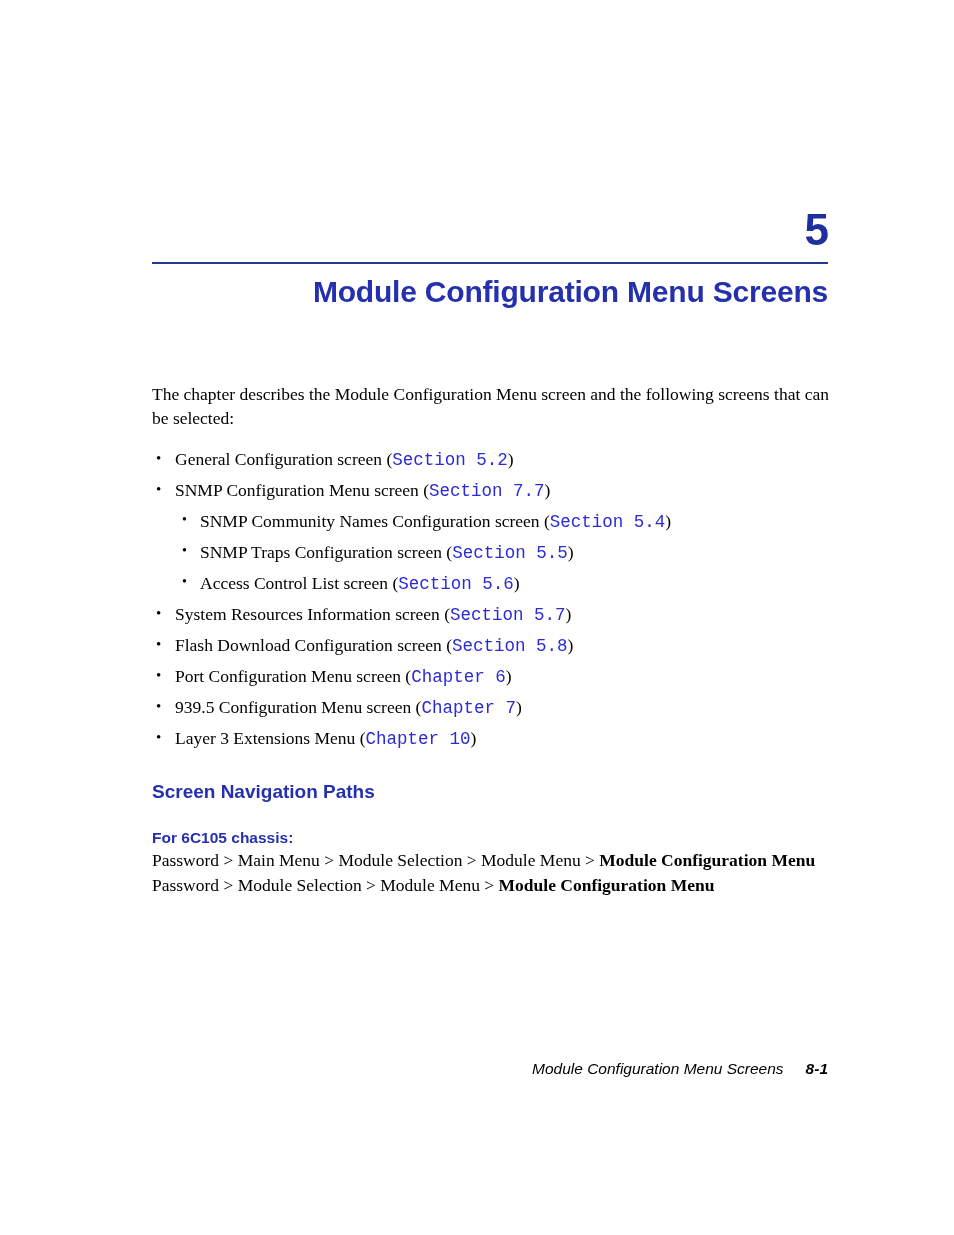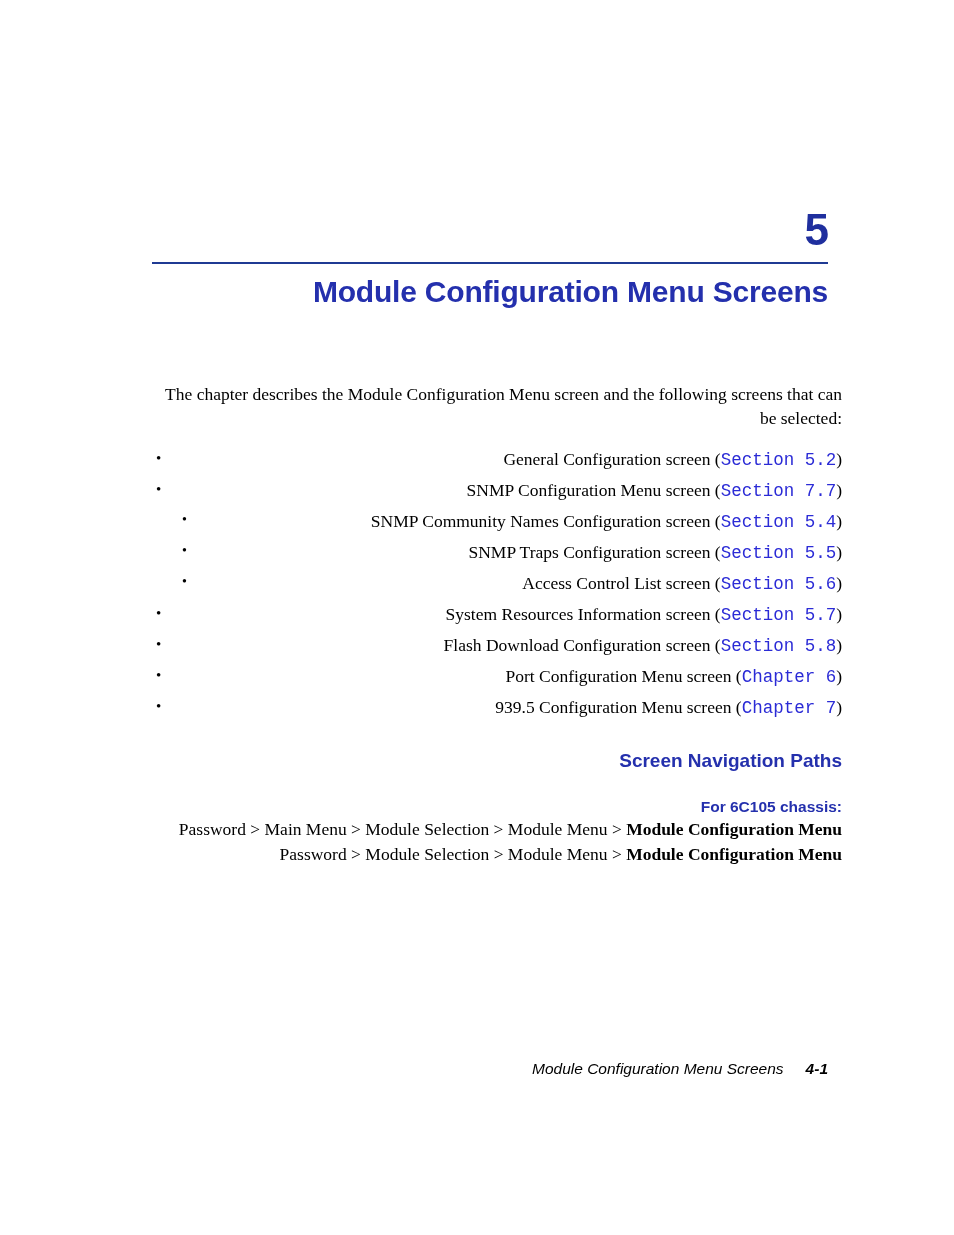--- a/index.html
+++ b/index.html
@@ -56,21 +56,20 @@
     color: #2430ad;
     letter-spacing: -0.2px;
   }
 
   
   .content {
     position: absolute;
     left: 152px;
     top: 382px;
     width: 690px;
-    text-align: right;
   }
 
   .intro {
     font-size: 17.5px;
     line-height: 24px;
     margin: 0 0 18px 0;
     color: #000;
   }
 
   ul.lvl1 {
@@ -218,29 +217,32 @@
       </li>
       <li>
         <span>Flash Download Configuration screen (</span><a class="xref" href="#">Section 5.8</a><span>)</span>
       </li>
       <li>
         <span>Port Configuration Menu screen (</span><a class="xref" href="#">Chapter 6</a><span>)</span>
       </li>
       <li>
         <span>939.5 Configuration Menu screen (</span><a class="xref" href="#">Chapter 7</a><span>)</span>
       </li>
+      <li>
+        <span>Layer 3 Extensions Menu (</span><a class="xref" href="#">Chapter 10</a><span>)</span>
+      </li>
 
     </ul>
 
     <h2 class="section-heading">Screen Navigation Paths</h2>
 
     <h3 class="sub-heading">For 6C105 chassis:</h3>
     <p class="path-line"><span>Password &gt; Main Menu &gt; Module Selection &gt; Module Menu &gt; </span><span class="bold-seg">Module Configuration Menu</span></p>
 
     <p class="path-line"><span>Password &gt; Module Selection &gt; Module Menu &gt; </span><span class="bold-seg">Module Configuration Menu</span></p>
 
   </div>
 
   <div class="footer">
-    <span class="running-head">Module Configuration Menu Screens</span><span class="page-number">4-1</span>
+    <span class="running-head">Module Configuration Menu Screens</span><span class="page-number">8-1</span>
   </div>
 
 </div>
 
 </body></html>

